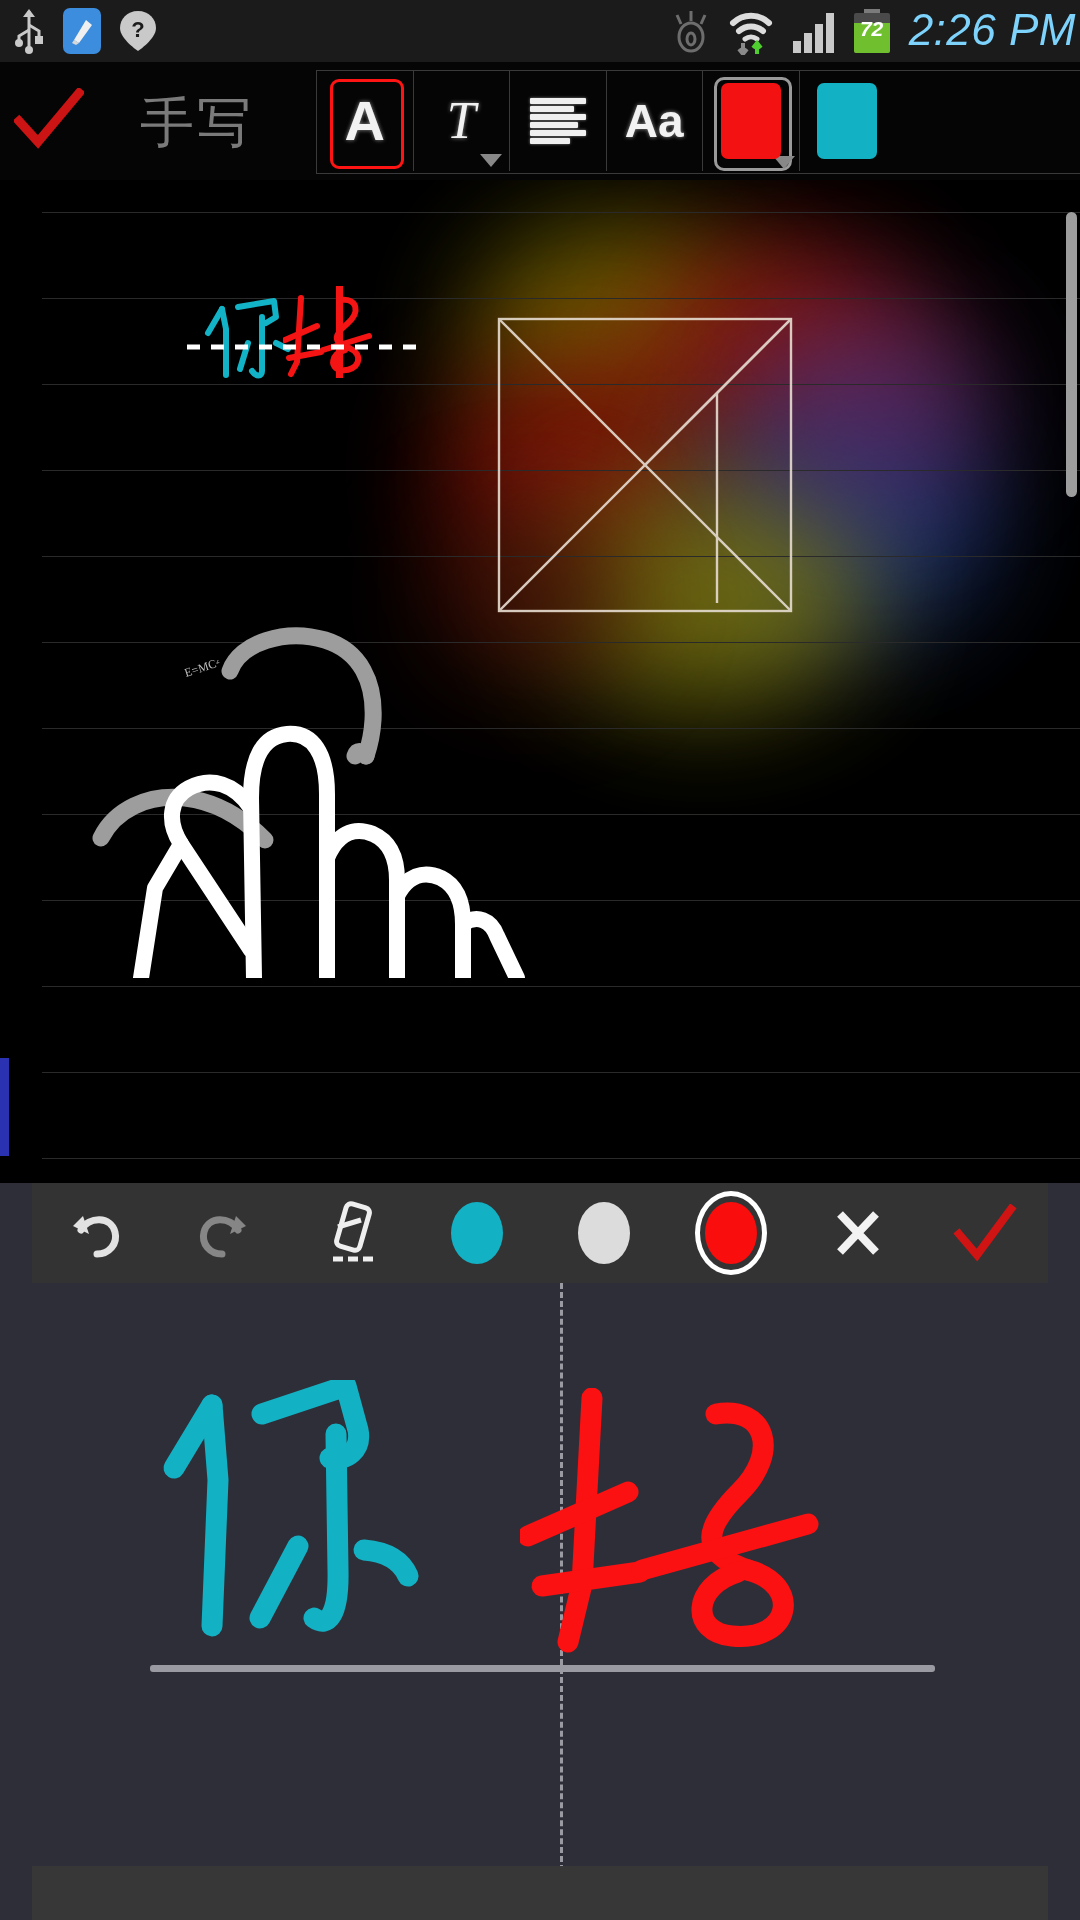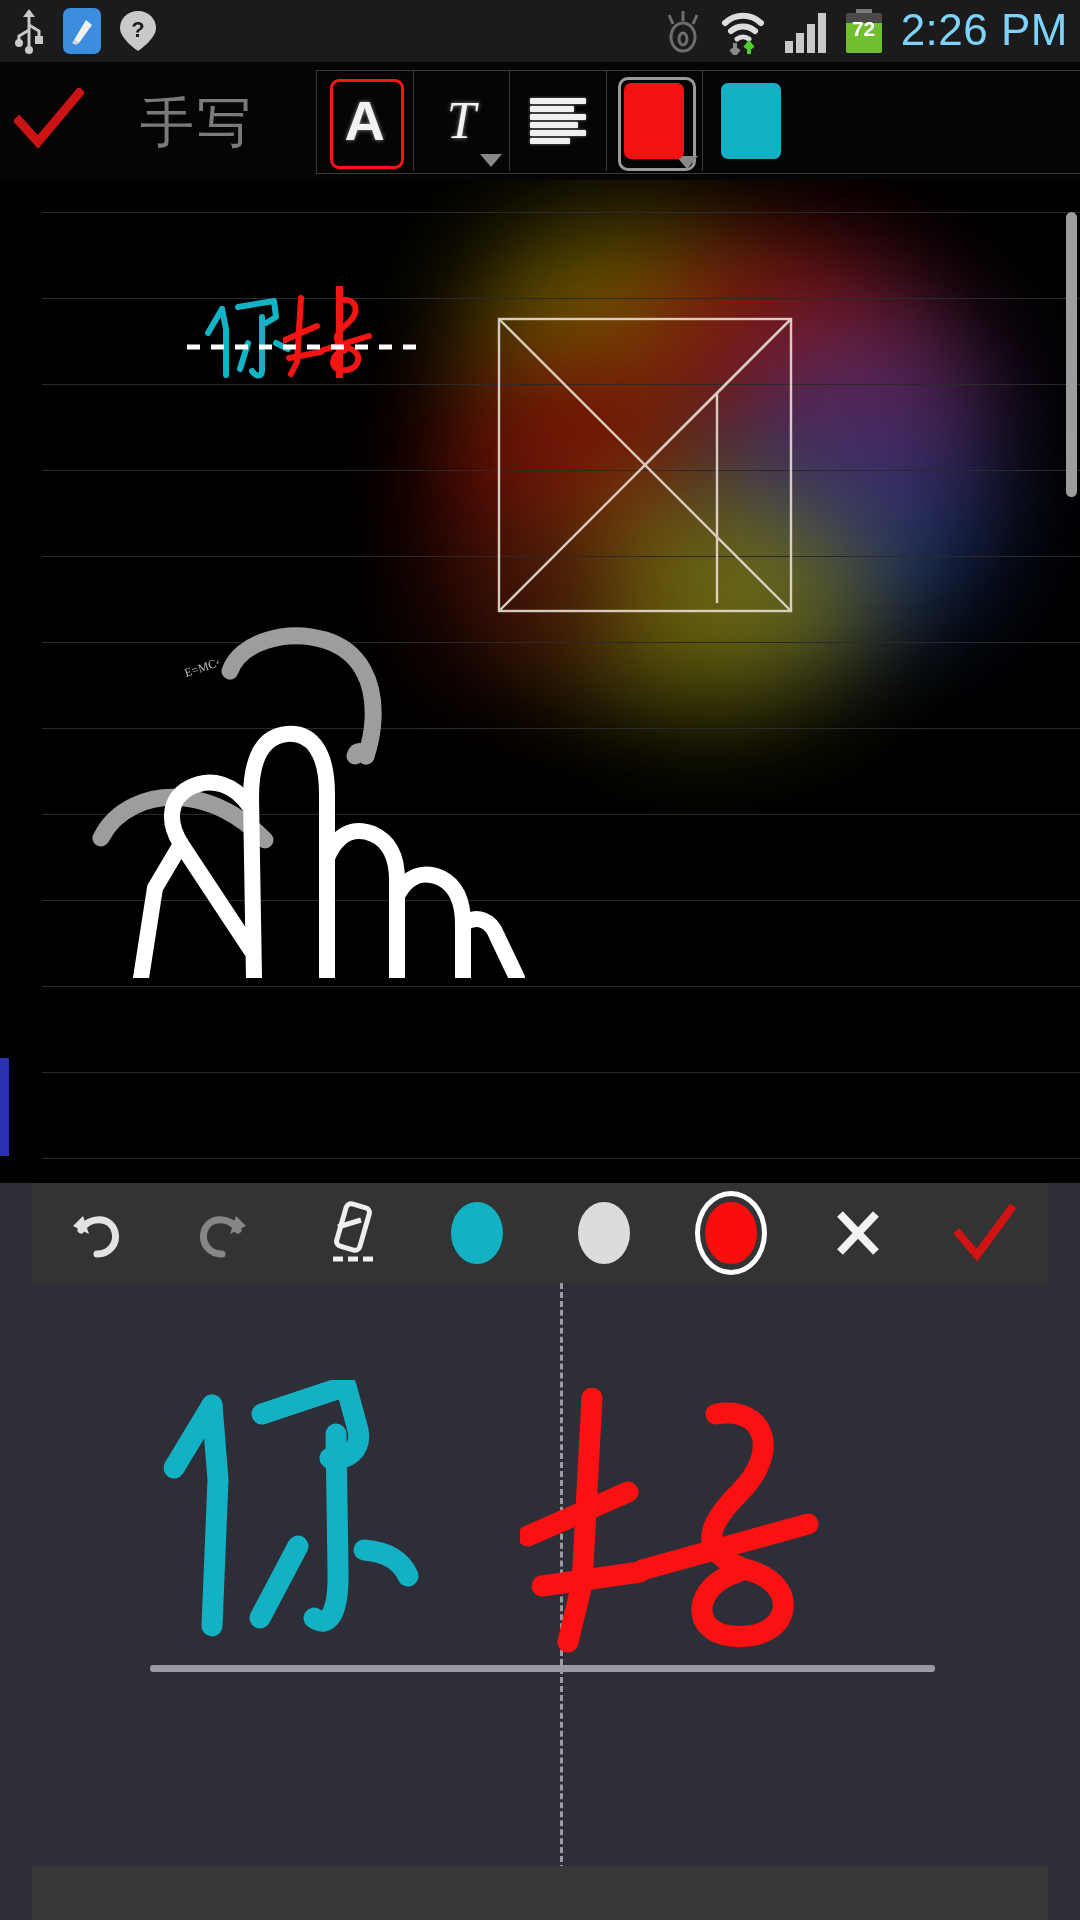--- a/index.html
+++ b/index.html
@@ -8,21 +8,21 @@
     font-family:"Liberation Sans","DejaVu Sans",sans-serif;
     -webkit-font-smoothing:antialiased;
   }
 
   
   #status-bar{
     position:absolute;left:0;top:0;width:1080px;height:62px;
     background:#1b1b1b;display:flex;align-items:center;
   }
   .sb-left{display:flex;align-items:center;gap:16px;padding-left:12px;}
-  .sb-right{margin-left:auto;display:flex;align-items:center;gap:14px;padding-right:12px;}
+  .sb-right{margin-left:auto;display:flex;align-items:center;gap:14px;padding-right:4px;font-style:italic;}
   .sb-ico{display:block;}
   .sb-clock{
     color:#7dd3fc;font-size:44px;letter-spacing:0.5px;line-height:1;
     font-family:"Liberation Sans",sans-serif;padding-left:2px;padding-bottom:2px;
   }
   .batt{position:relative;width:42px;height:44px;}
   .batt .cap{position:absolute;left:13px;top:0;width:16px;height:5px;background:#7b7b7b;}
   .batt .body{position:absolute;left:3px;top:4px;width:36px;height:40px;background:#4a4a4a;border-radius:2px;}
   .batt .fill{position:absolute;left:3px;bottom:0;width:36px;height:30px;background:#6fbf2f;border-radius:0 0 2px 2px;}
   .batt .num{position:absolute;left:0;top:9px;width:42px;text-align:center;color:#fff;
@@ -174,20 +174,23 @@
       <span class="align-lines">
         <i></i>
           <i style="width:44px;"></i>
           <i></i>
           <i style="width:48px;"></i>
           <i></i>
           <i style="width:40px;"></i>
       </span>
     </div>
 
+    <div class="tool-cell">
+      <span class="glyph" style="font-size:46px;font-weight:bold;">Aa</span>
+    </div>
 
     <div class="tool-cell">
       <span class="sw-frame"></span>
       <span class="sw-chip" style="position: relative; z-index: 2; background: rgb(244, 17, 17);"></span>
       <span class="caret" style="right:4px;bottom:2px;"></span>
     </div>
 
     <div class="tool-cell">
       <span class="sw-chip" style="background: rgb(19, 177, 196);"></span>
     </div>

